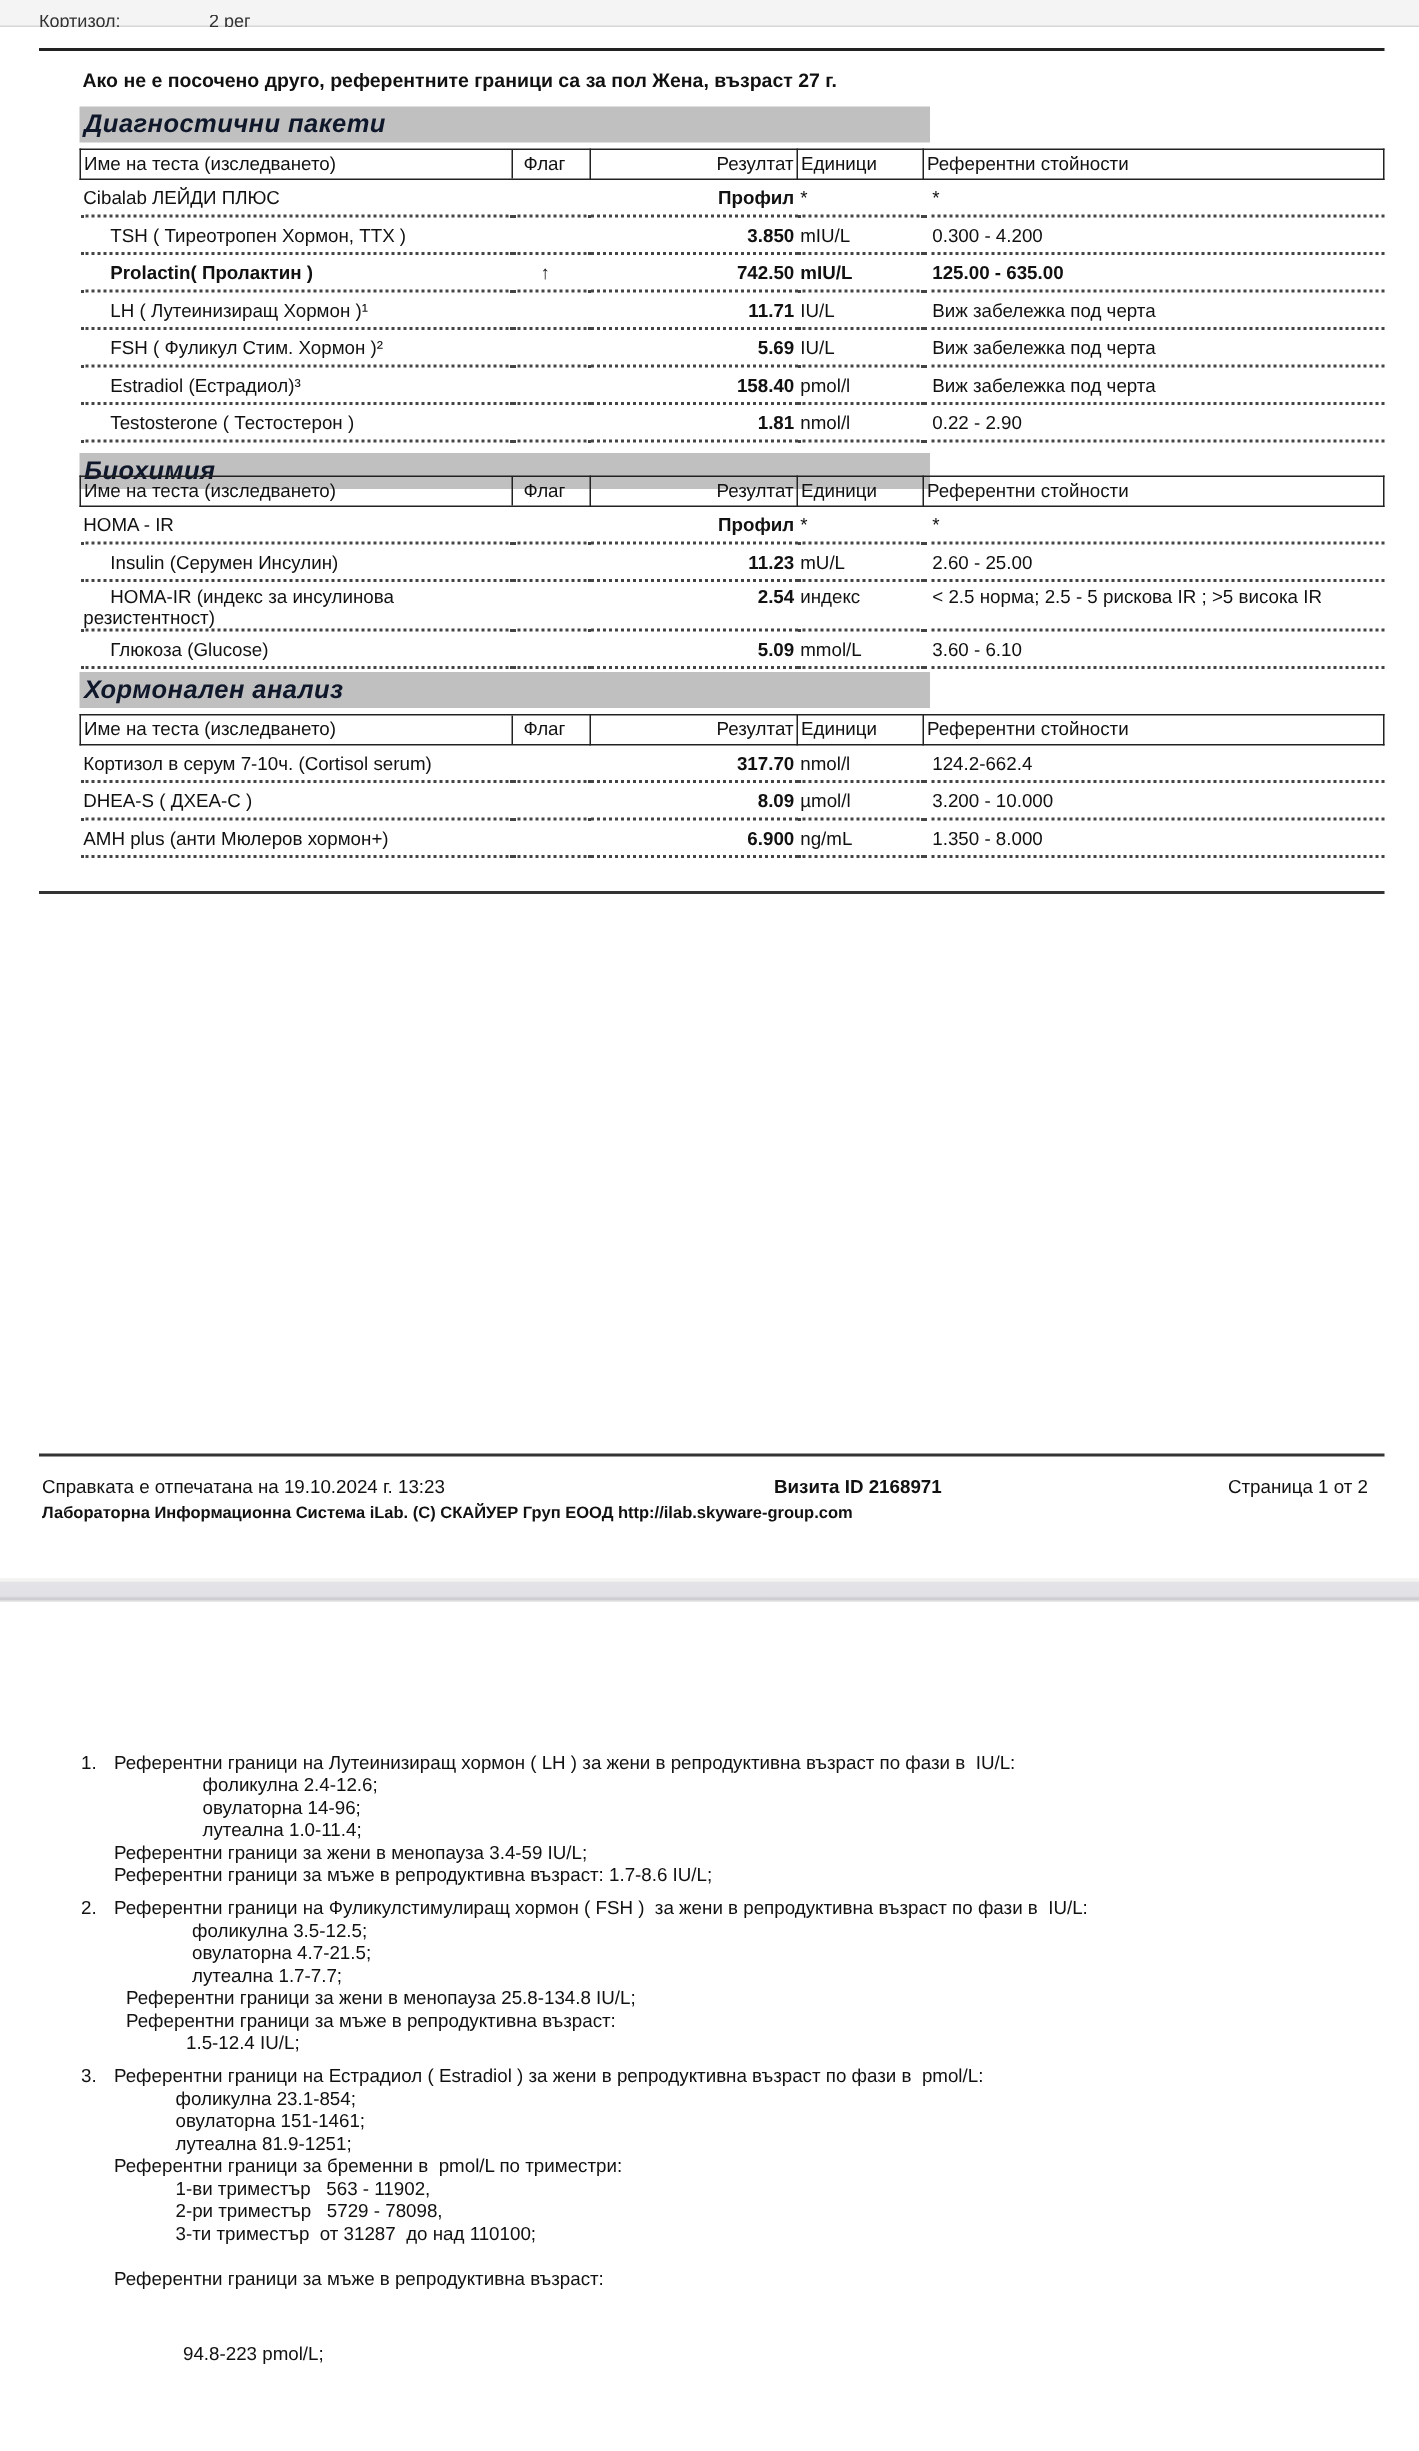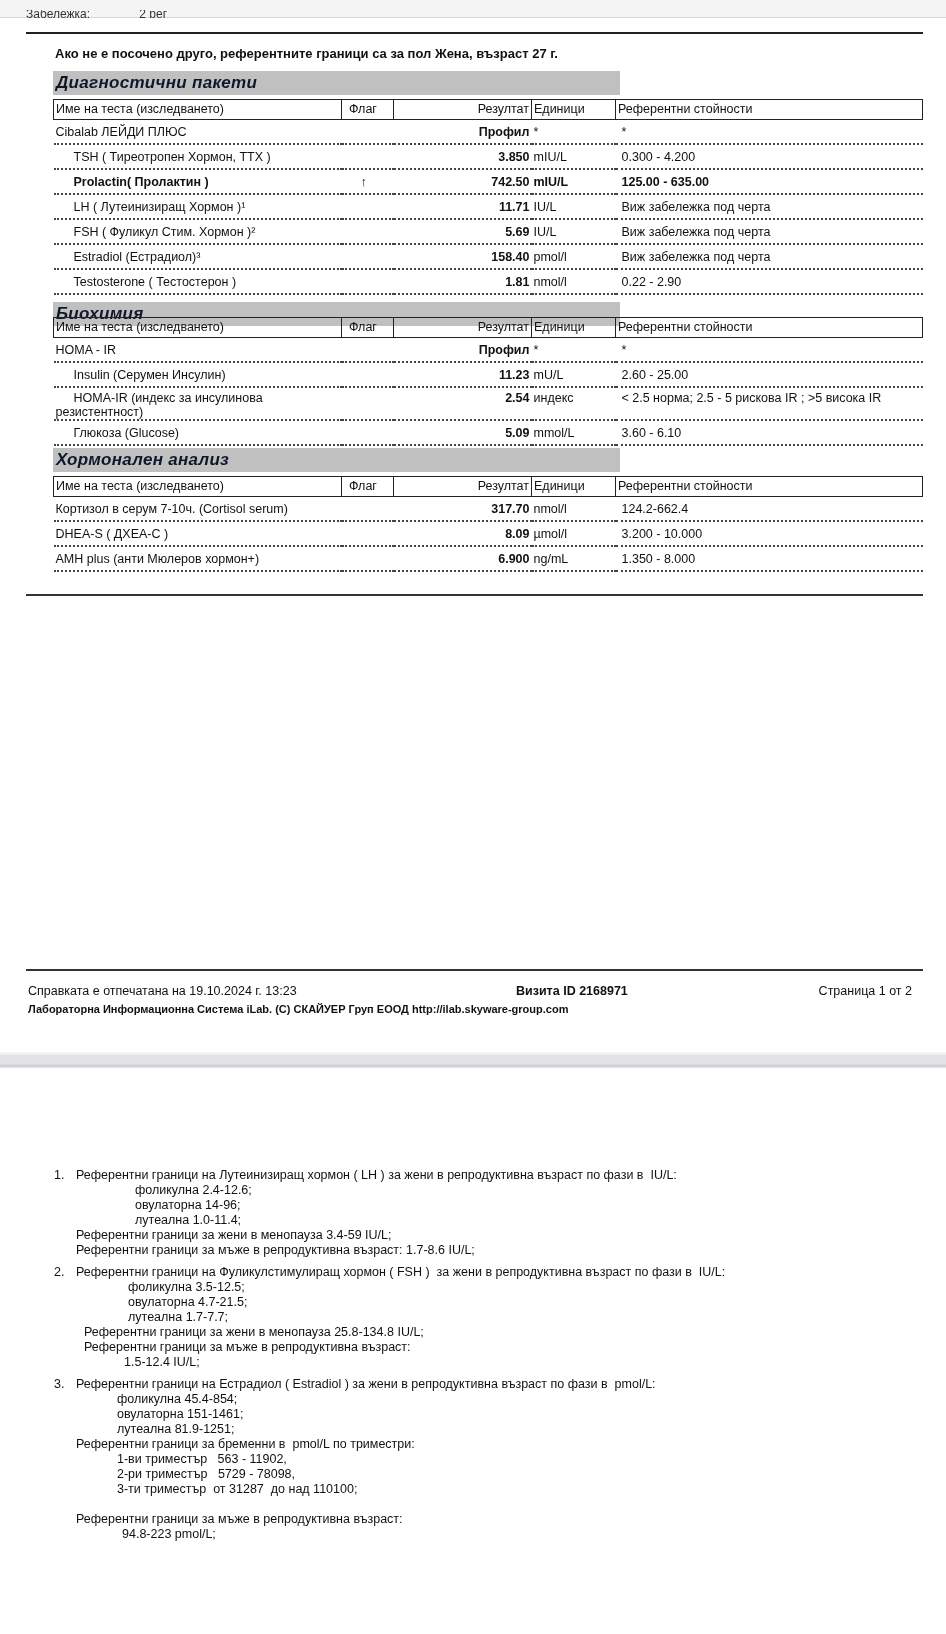--- a/index.html
+++ b/index.html
@@ -82,29 +82,29 @@
     font-family:"Liberation Sans", sans-serif;
   }
   .note { position:relative; padding-left:22px; margin-bottom:7px; }
   .note .num { position:absolute; left:0; top:0; }
   .note .l { display:block; white-space:pre; }
   .note .ind1 { padding-left:59px; }
   .note .ind1b { padding-left:52px; }
   .note .ind1c { padding-left:41px; }
   .note .ind2 { padding-left:8px; }
   .note .ind3 { padding-left:48px; }
-  .note .ind4 { padding-left:46px; }
+  .note .ind4 { padding-left:46px;margin-top:35px; }
   .note .gap { height:15px; }
 </style>
 </head>
 <body>
 
 <div class="topbar"></div>
 <div class="cutoff">
-  <span class="lbl">Забележка:</span>
+  <span class="lbl">Кортизол:</span>
   <span>2 рег</span>
 </div>
 <div class="hr-top"></div>
 
 <div class="subtitle">Ако не е посочено друго, референтните граници са за  пол Жена, възраст 27 г.</div>
 
 <div class="section-band" style="top:71px;">Диагностични пакети</div>
 <table class="res" style="top:99px;">
   <thead>
     <tr>
@@ -278,21 +278,21 @@
     <span class="l ind1b">фоликулна 3.5-12.5;</span>
     <span class="l ind1b">овулаторна 4.7-21.5;</span>
     <span class="l ind1b">лутеална 1.7-7.7;</span>
     <span class="l ind2">Референтни граници за жени в менопауза 25.8-134.8 IU/L;</span>
     <span class="l ind2">Референтни граници за мъже в репродуктивна възраст:</span>
     <span class="l ind3">1.5-12.4 IU/L;</span>
   </div>
   <div class="note">
     <span class="num">3.</span>
     <span class="l">Референтни граници на Естрадиол ( Estradiol ) за жени в репродуктивна възраст по фази в  pmol/L:</span>
-    <span class="l ind1c">фоликулна 45.4-854;</span>
+    <span class="l ind1c">фоликулна 23.1-854;</span>
     <span class="l ind1c">овулаторна 151-1461;</span>
     <span class="l ind1c">лутеална 81.9-1251;</span>
     <span class="l">Референтни граници за бременни в  pmol/L по триместри:</span>
     <span class="l ind1c">1-ви триместър   563 - 11902,</span>
     <span class="l ind1c">2-ри триместър   5729 - 78098,</span>
     <span class="l ind1c">3-ти триместър  от 31287  до над 110100;</span>
     <span class="l gap"></span>
     <span class="l">Референтни граници за мъже в репродуктивна възраст:</span>
     <span class="l ind4">94.8-223 pmol/L;</span>
   </div>

